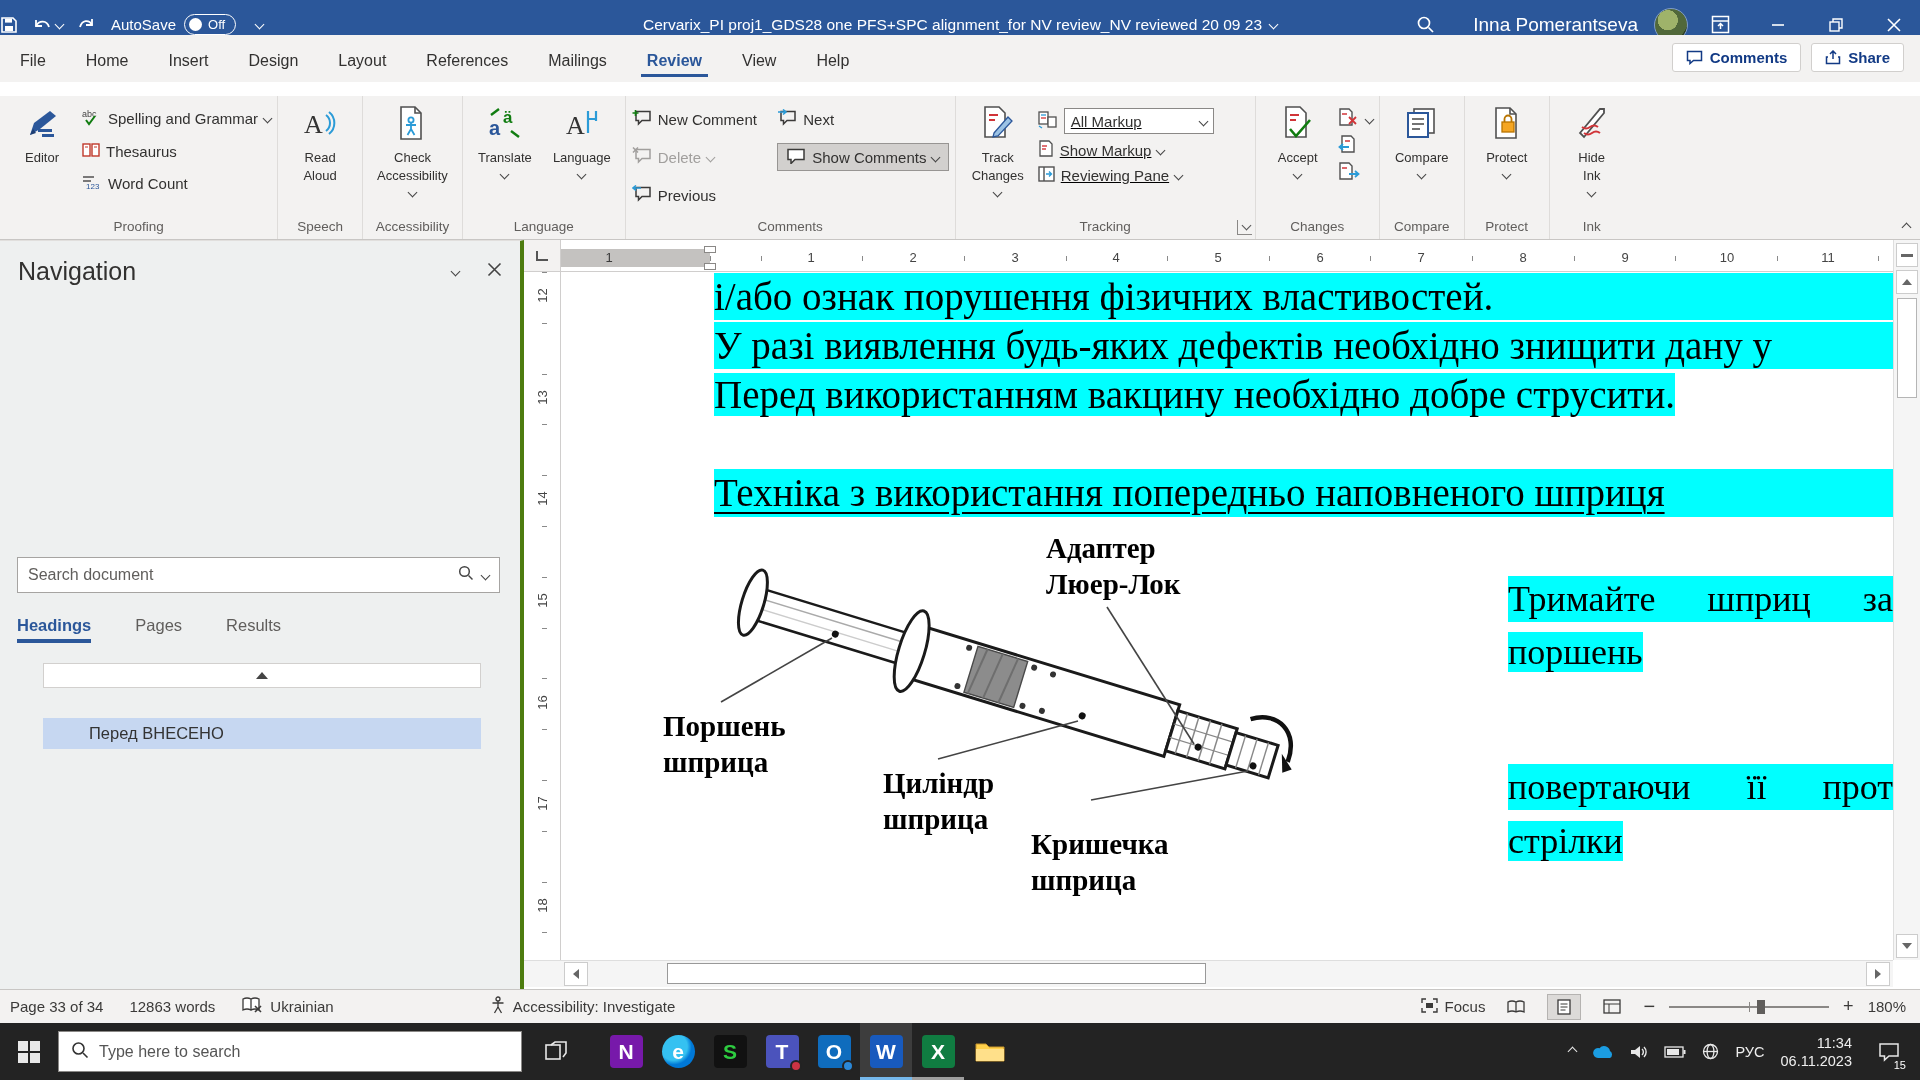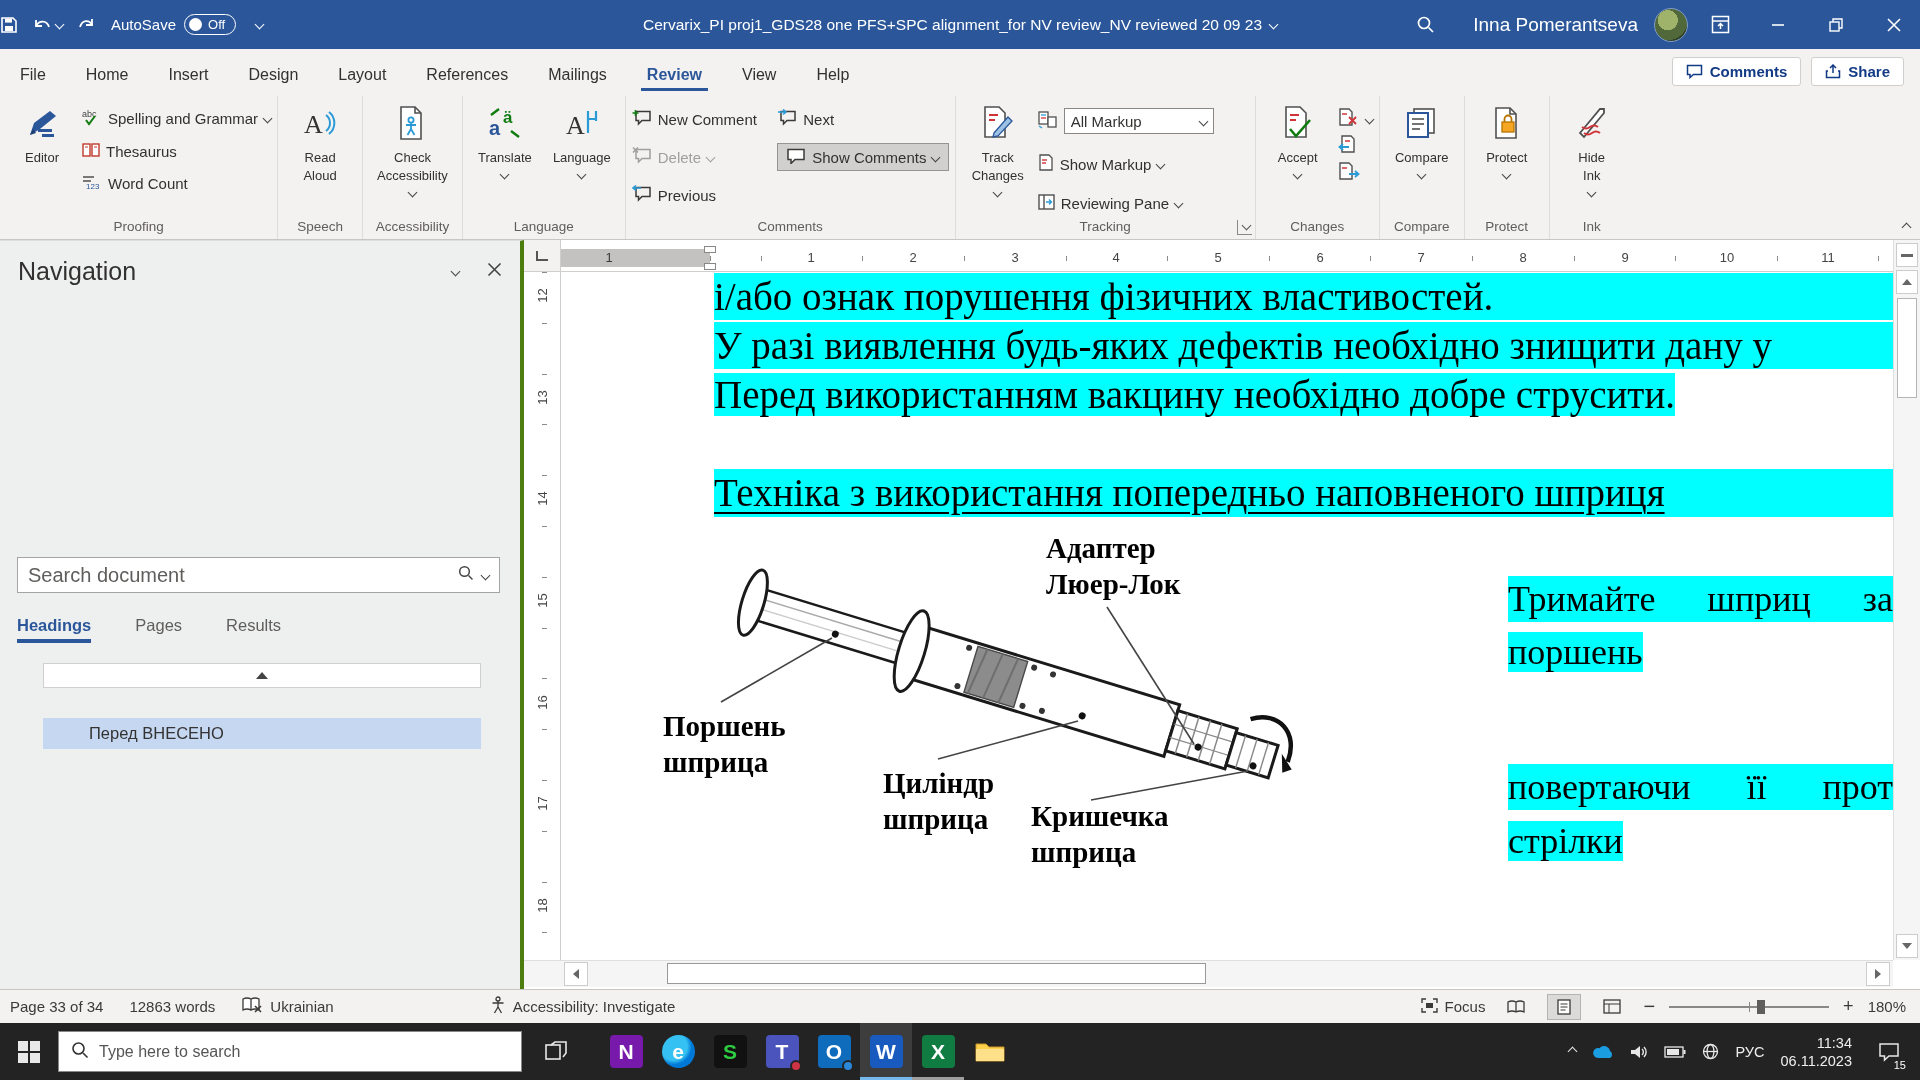--- a/index.html
+++ b/index.html
@@ -16,21 +16,21 @@
   .chv.w { border-color:#fff; }
   .chv.up { transform:rotate(-135deg); }
   #doc-title { position:absolute; left:0; right:0; top:0; height:49px; display:flex; align-items:center; justify-content:center; font-size:15.5px; pointer-events:none; }
   #doc-title span { pointer-events:auto; display:flex; align-items:center; gap:8px; }
   .tb-right { position:absolute; right:0; top:0; height:49px; display:flex; align-items:center; gap:6px; }
   .tb-btn { width:52px; height:49px; display:flex; align-items:center; justify-content:center; }
   .avatar { width:34px; height:34px; border-radius:50%; background:radial-gradient(circle at 40% 35%, #9fb36a 0 35%, #51683a 36% 70%, #2e4024 71%); border:1px solid #7f9cc8; }
   .user-name { font-size:19px; margin:0 10px 0 16px; }
 
   
-  #tabrow { position:absolute; left:0; top:49px; width:1920px; height:47px; background:#f3f2f1; display:flex; align-items:flex-end; }
+  #tabrow { position:absolute; left:0; top:35px; width:1920px; height:47px; background:#f3f2f1; display:flex; align-items:flex-end; }
   .rtab { padding:10px 20px 12px; font-size:16px; color:#323130; position:relative; }
   .rtab.active { color:#2b579a; font-weight:bold; }
   .rtab.active::after { content:""; position:absolute; left:14px; right:14px; bottom:5px; height:3px; background:#2b579a; }
   .tabrow-right { position:absolute; right:16px; top:8px; display:flex; gap:10px; }
   .pill-btn { display:flex; align-items:center; gap:7px; background:#fff; border:1px solid #d1cfcd; border-radius:3px; padding:5px 13px; font-size:15px; color:#123a85; font-weight:bold; }
 
   
   #ribbon { position:absolute; left:0; top:96px; width:1920px; height:144px; background:#f3f2f1; border-bottom:1px solid #c8c6c4; display:flex; }
   .rgroup { display:flex; flex-direction:column; border-right:1px solid #dedcda; padding:4px 6px 0; position:relative; }
   .rgroup .gcontent { flex:1; display:flex; align-items:flex-start; gap:4px; }
@@ -44,21 +44,21 @@
   .combo { display:flex; align-items:center; justify-content:space-between; background:#fff; border:1px solid #8a8886; width:150px; height:26px; padding:0 6px; font-size:15px; color:#323130; }
   .dlg-launch { position:absolute; right:3px; bottom:4px; width:15px; height:15px; border-left:1.5px solid #8a8886; border-bottom:1.5px solid #8a8886; }
   .dlg-launch::after { content:""; position:absolute; right:2px; top:2px; width:6px; height:6px; border-right:1.6px solid #555; border-bottom:1.6px solid #555; transform:rotate(-45deg) rotate(90deg); }
   #ribbon-collapse { position:absolute; right:10px; bottom:8px; }
 
   
   #navpane { position:absolute; left:0; top:240px; width:524px; height:749px; background:#eef0f0; border-right:4px solid #4d7c0f; border-top:1px solid #e1dfdd; }
   .nav-head { display:flex; align-items:center; padding:16px 18px 6px; }
   .nav-title { font-size:25px; color:#323130; flex:1; }
   .nav-search { position:absolute; left:17px; top:316px; width:483px; height:36px; background:#fff; border:1px solid #a6a4a2; display:flex; align-items:center; }
-  .nav-search input { flex:1; border:none; outline:none; font-size:20px; color:#737373; padding:0 10px; font-family:"Liberation Sans",sans-serif; background:transparent; }
+  .nav-search input { flex:1; border:none; outline:none; font-size:16px; color:#737373; padding:0 10px; font-family:"Liberation Sans",sans-serif; background:transparent; }
   .nav-search input::placeholder { color:#605e5c; }
   .nav-tabs { position:absolute; left:17px; top:375px; display:flex; gap:44px; font-size:16.5px; }
   .ntab { color:#605e5c; padding-bottom:8px; position:relative; }
   .ntab.active { color:#2b579a; font-weight:bold; }
   .ntab.active::after { content:""; position:absolute; left:0; right:0; bottom:0; height:4px; background:#2b579a; }
   .nav-scrollup { position:absolute; left:43px; top:422px; width:438px; height:25px; background:#fff; border:1px solid #d2d0ce; display:flex; align-items:center; justify-content:center; }
   .tri-up { width:0; height:0; border-left:6px solid transparent; border-right:6px solid transparent; border-bottom:7px solid #444; }
   .nav-item { position:absolute; left:43px; top:477px; width:438px; height:31px; background:#c6d7f1; display:flex; align-items:center; padding-left:46px; font-size:16.5px; color:#333; }
 
   
@@ -375,21 +375,21 @@
         <span><svg width="36" height="36" viewBox="0 0 36 36">
               <path d="M5 2 h14 l6 6 v24 H5z" fill="#fff" stroke="#505050" stroke-width="1.6"></path>
               <line x1="9" y1="10" x2="18" y2="10" stroke="#d13438" stroke-width="2"></line>
               <line x1="9" y1="15" x2="15" y2="15" stroke="#d13438" stroke-width="2"></line>
               <path d="M14 28 L28 12 L32 16 L18 31 L13 32 Z" fill="#9cc3e5" stroke="#2b579a" stroke-width="1.3"></path>
             </svg></span>
         <span class="lbl">Track
 Changes</span>
         <span class="chv"></span>
       </div>
-      <div class="smcol" style="gap:20px;">
+      <div class="smcol" style="gap:6px;text-decoration:underline;">
         <div class="smbtn" style="gap:6px;">
           <span><svg width="20" height="18" viewBox="0 0 20 18">
                 <rect x="1" y="1" width="9" height="12" fill="#fff" stroke="#505050" stroke-width="1.3"></rect>
                 <line x1="3" y1="4" x2="8" y2="4" stroke="#2b9bd7" stroke-width="1.3"></line>
                 <line x1="3" y1="7" x2="8" y2="7" stroke="#d13438" stroke-width="1.3"></line>
                 <rect x="10" y="6" width="8" height="10" fill="#fff" stroke="#505050" stroke-width="1.3"></rect>
                 <path d="M1 15 l3 2" stroke="#2b9bd7" stroke-width="1.3"></path>
               </svg></span>
           <span class="combo">
               <span>All Markup</span>
@@ -624,21 +624,21 @@
       <line x1="440" y1="248" x2="597" y2="219" stroke="#444" stroke-width="1.6"></line>
       <line x1="456" y1="55" x2="543" y2="192" stroke="#444" stroke-width="1.6"></line>
     </svg>
 
     <div class="diag-label" style="left:485px;top:258px;">Адаптер
 Люер-Лок</div>
     <div class="diag-label" style="left:102px;top:436px;">Поршень
 шприца</div>
     <div class="diag-label" style="left:322px;top:493px;">Циліндр
 шприца</div>
-    <div class="diag-label" style="left:470px;top:526px;">Кришечка
+    <div class="diag-label" style="left:470px;top:554px;">Кришечка
 шприца</div>
 
     <div class="side-note just" style="top:304px;height:46px;">Тримайте шприц за</div>
     <div class="side-note" style="top:357px;height:46px;"><span class="hl-span">поршень</span></div>
     <div class="side-note just" style="top:492px;height:46px;">повертаючи її прот</div>
     <div class="side-note" style="top:546px;height:46px;"><span class="hl-span">стрілки</span></div>
   </div>
 
   <div id="vscroll">
     <div class="sq" style="top:3px;">

